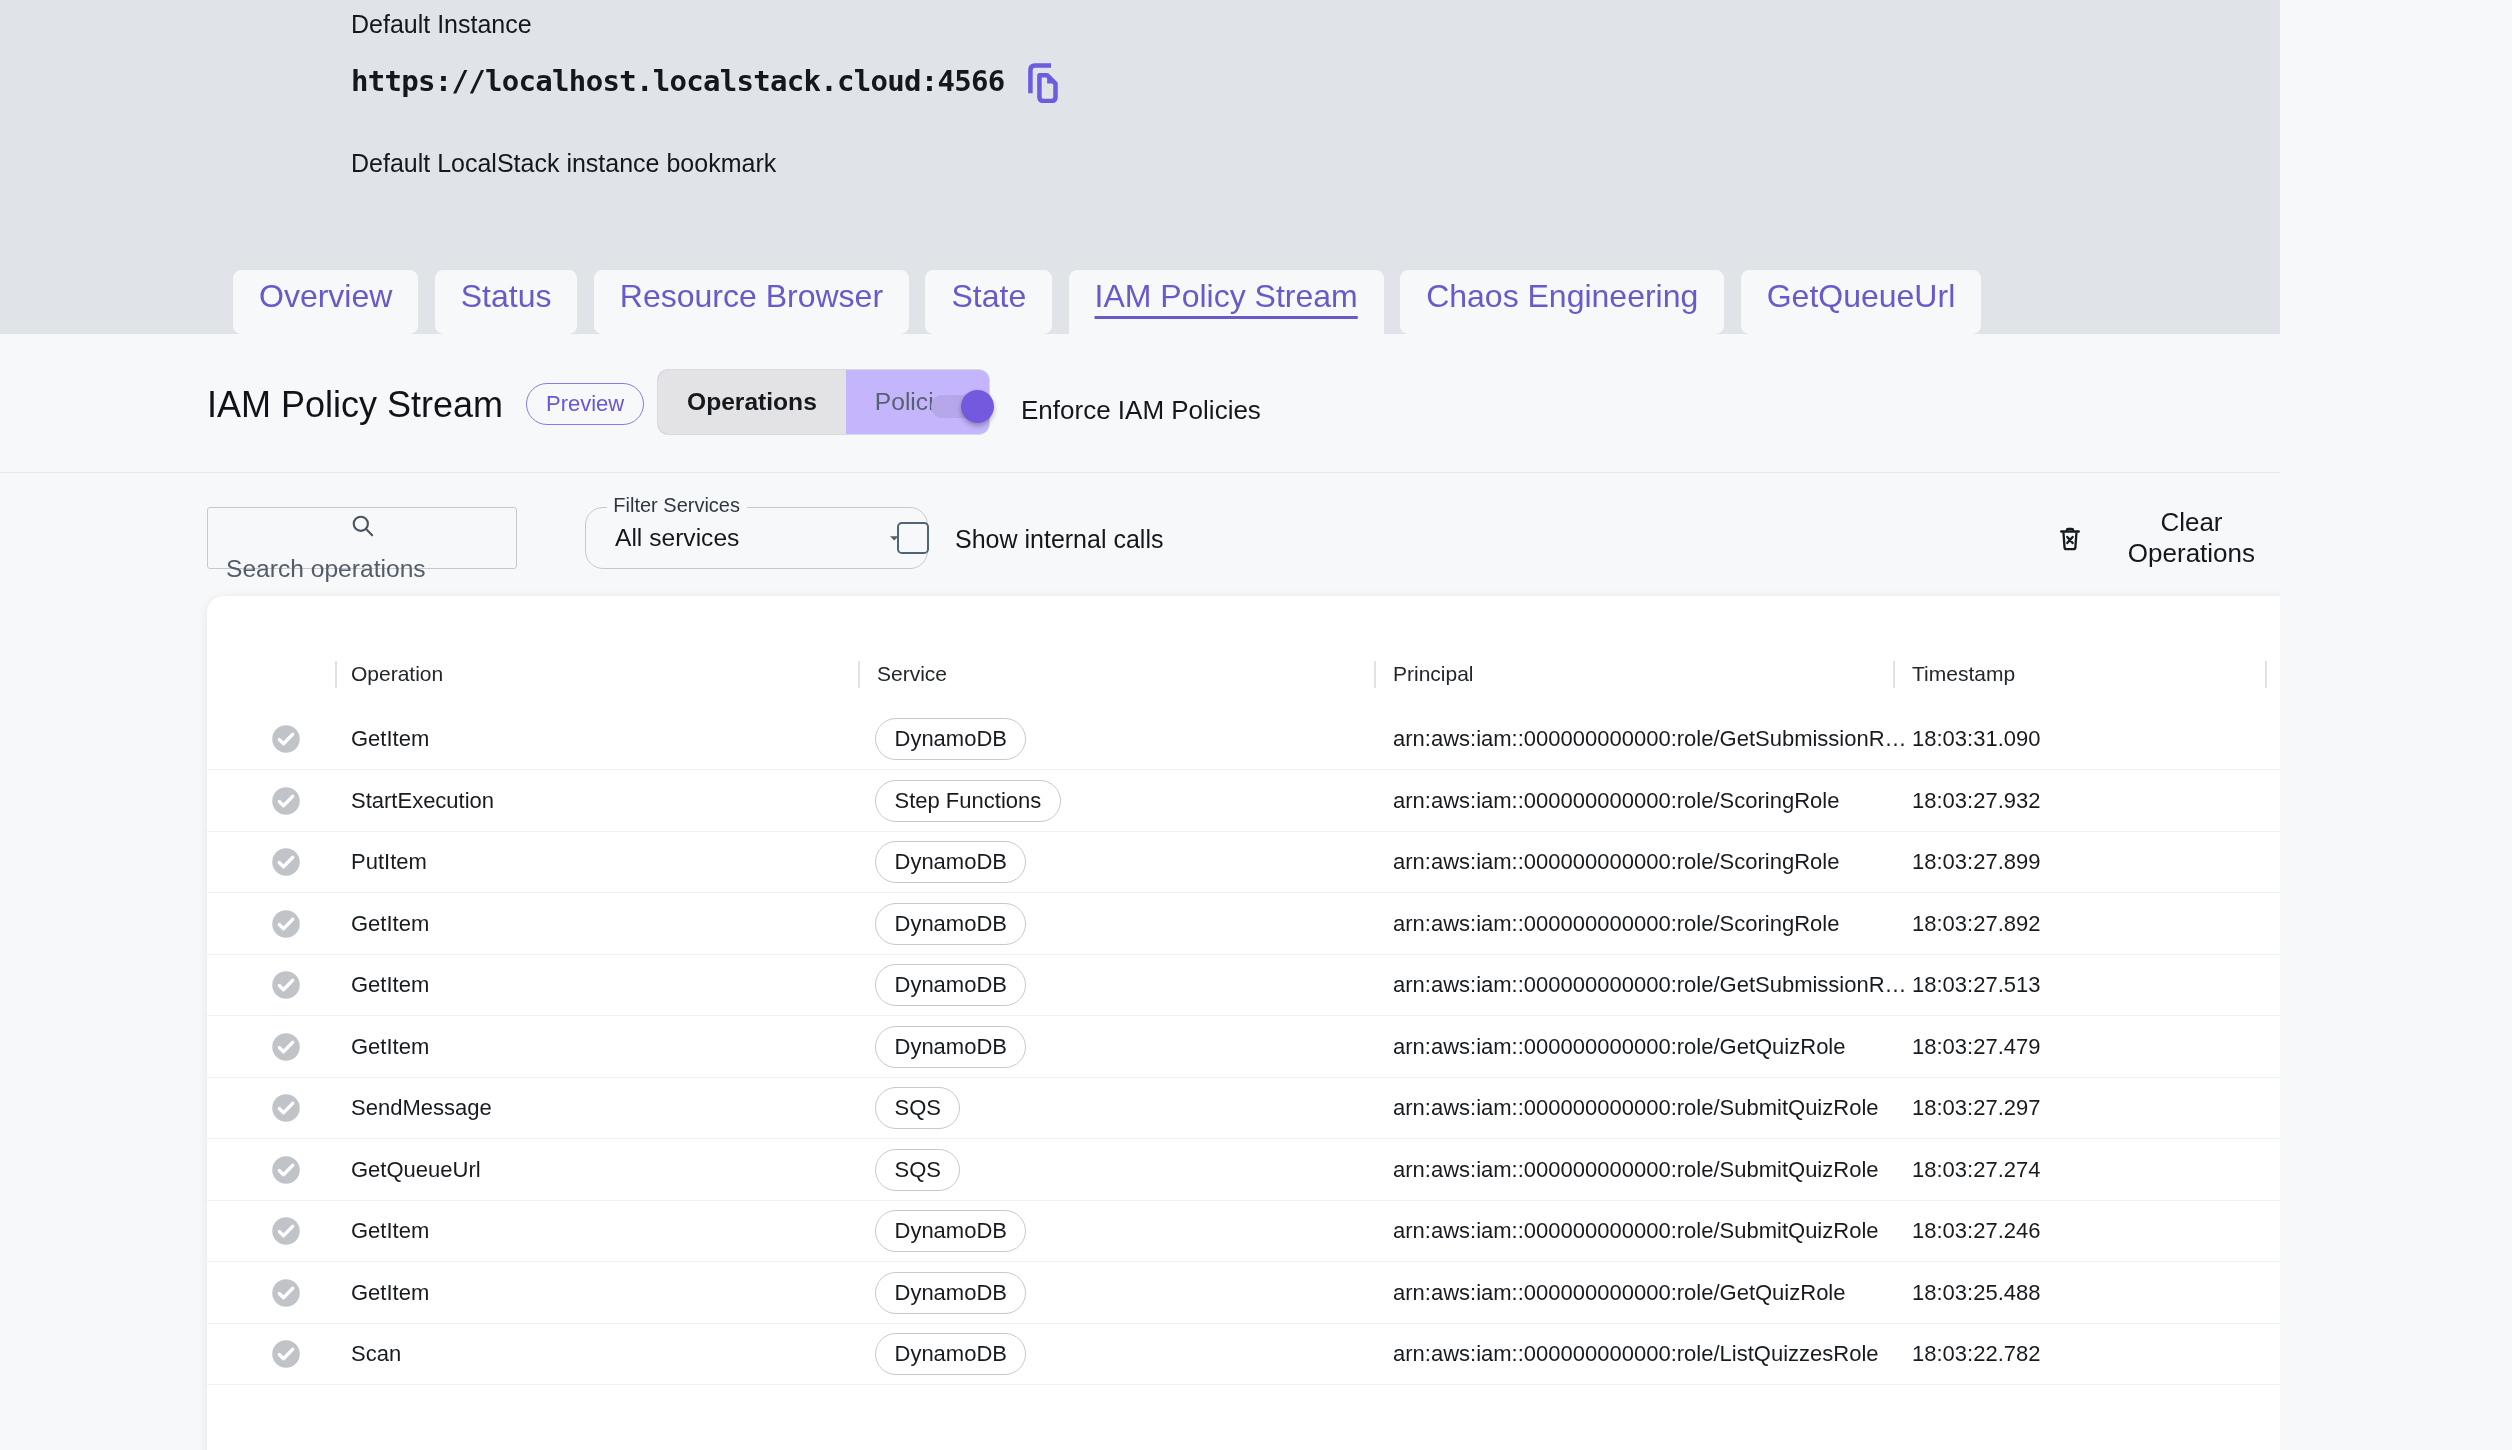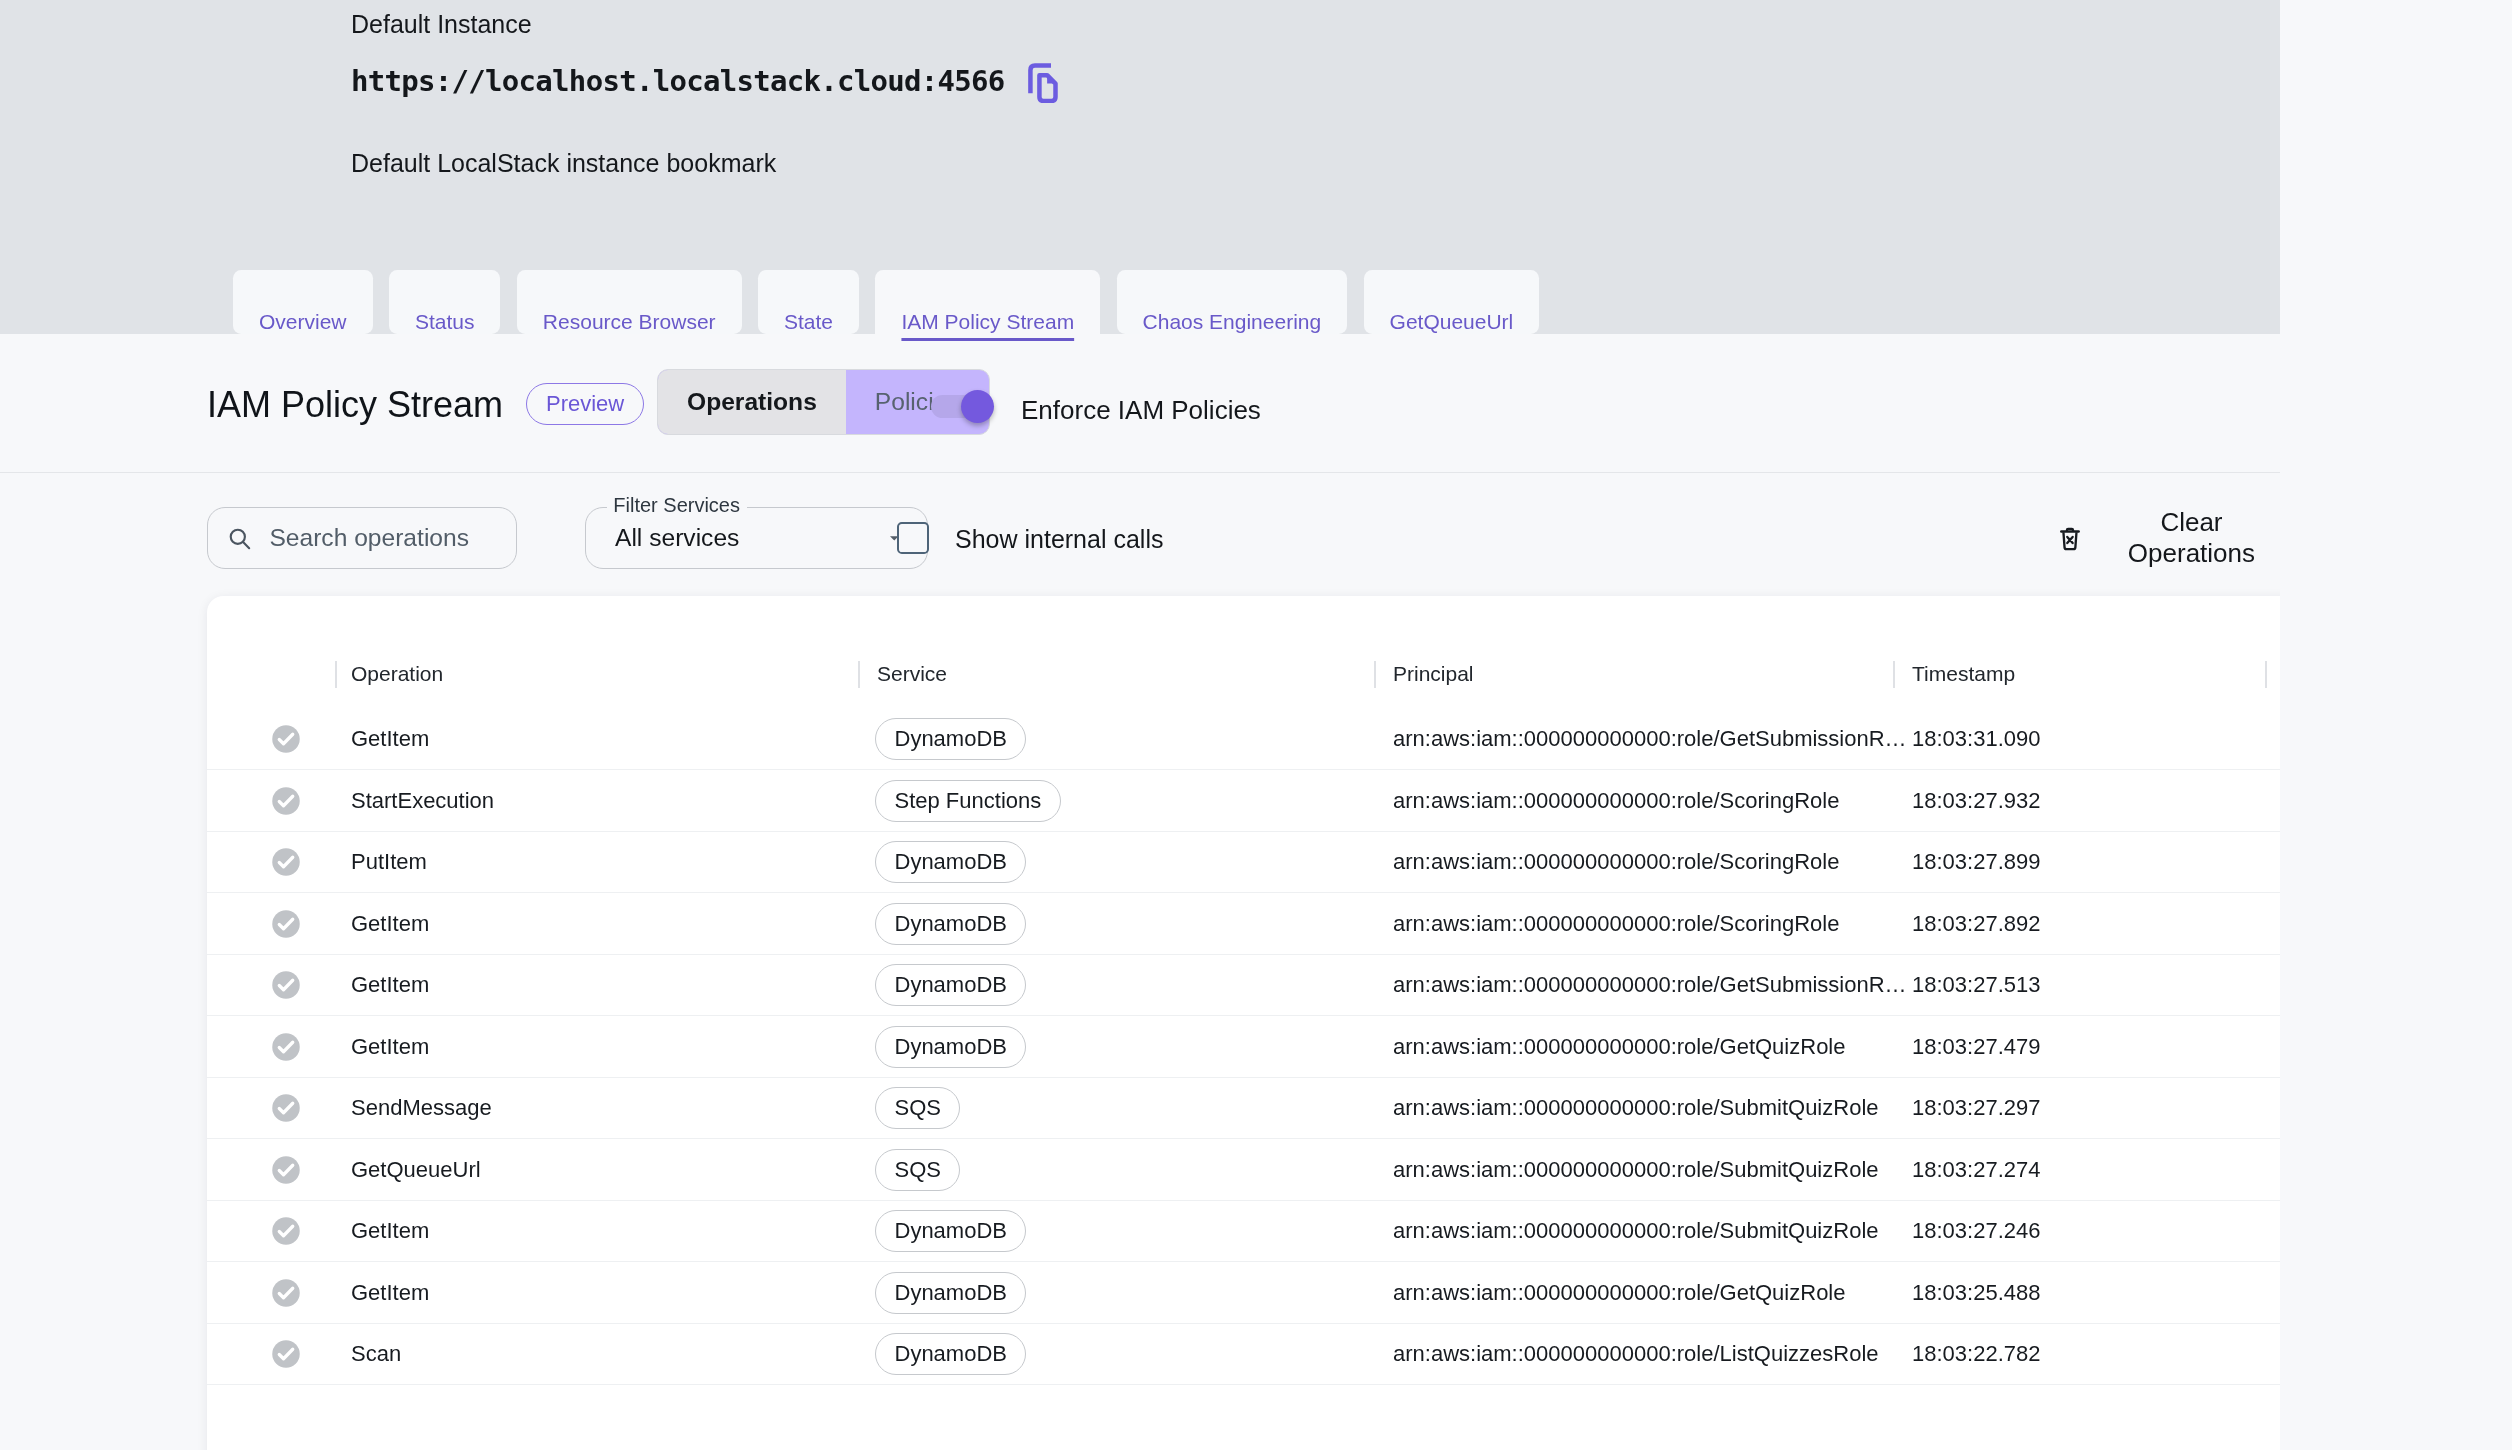--- a/index.html
+++ b/index.html
@@ -9,22 +9,22 @@
 
   
   .topband { position:absolute; left:0; top:0; width:2512px; height:334px; background:#e0e3e7; }
   .inst-label { position:absolute; left:351px; top:9.6px; font-size:25px; color:#14171b; }
   .url-row { position:absolute; left:351px; top:59px; display:flex; align-items:center; gap:19px;justify-content:center; }
   .url { font-family:"DejaVu Sans Mono", monospace; font-weight:700; font-size:29px; color:#14171b; letter-spacing:-0.7px; }
   .copy-btn { background:none; border:none; cursor:pointer; width:36px; height:44px; padding:0; }
   .inst-desc { position:absolute; left:351px; top:149px; font-size:25px; color:#14171b; }
 
   .tabbar { position:absolute; left:233px; bottom:0; display:flex; align-items:flex-end; gap:16.4px; }
-  .tab { height:64px; padding:0 26px; border:none; display:flex; align-items:flex-end;
-         background:#f6f8fa; border-radius:8.2px; color:#6959c9; font-size:21px; font-weight:500;
+  .tab { height:64px; padding:8px 26px; border:none; display:flex; align-items:flex-start;
+         background:#f6f8fa; border-radius:8.2px; color:#6959c9; font-size:32px; font-weight:500;
          font-family:inherit; cursor:pointer; white-space:nowrap; }
   .tab.active { border-radius:8.2px 8.2px 0 0; background:#f7f8fa; }
   .tab.active span { text-decoration:underline; text-decoration-thickness:2.7px; text-underline-offset:9px; }
 
   
   .page-title { position:absolute; left:207px; top:384px; font-size:36px; font-weight:400; color:#101419; }
   .preview-badge { position:absolute; left:526px; top:383px; height:42px; padding:0 19px;
                    border:1.7px solid #8d78e6; border-radius:23px; color:#6a56d6; font-size:22px;
                    display:flex; align-items:center; background:transparent; }
   .segmented { position:absolute; left:657px; top:369px; height:66px; display:flex;
@@ -36,22 +36,22 @@
   .switch { position:absolute; left:931px; top:390px; width:63px; height:33px; cursor:pointer; }
   .switch-track { position:absolute; left:0; top:4.8px; width:59px; height:23px; border-radius:11.6px; background:#b5a7ea; }
   .switch-thumb { position:absolute; right:0; top:0; width:33px; height:33px; border-radius:50%;
                   background:#7459de; box-shadow:0 2.7px 5.5px rgba(0,0,0,0.28); }
   .enforce-label { position:absolute; left:1021px; top:395px; font-size:26px; color:#14171b; }
 
   .hr { position:absolute; left:0; top:472px; width:2512px; height:1.4px; background:#e4e6e9; }
 
   
   .search-box { position:absolute; left:207px; top:507px; width:310px; height:62px;
-                border:1.7px solid #c6c9ce; border-radius:18px; display:flex; align-items:center;
-                padding:12px 18px; gap:16.4px; }
+                border:1.7px solid #c6c9ce; border-radius:3px; display:flex; align-items:center;
+                padding:4px 18px; gap:16.4px;flex-direction:column; }
   .search-box svg { flex:0 0 auto; }
   .search-input { border:none; outline:none; background:transparent; font-family:inherit;
                   font-size:24.6px; color:#14171b; width:100%; }
   .search-input::placeholder { color:#525d68; opacity:1; }
 
   .select-box { position:absolute; left:537px; top:507px; width:343px; height:62px;
                 border:1.7px solid #c6c9ce; border-radius:18px; cursor:pointer;margin-left:48px; }
   .select-label { position:absolute; left:20.5px; top:-13.7px; background:#f7f8fa; padding:0 6.8px;
                   font-size:20px; color:#2e3740; }
   .select-value { position:absolute; left:29px; top:50%; transform:translateY(-50%);

